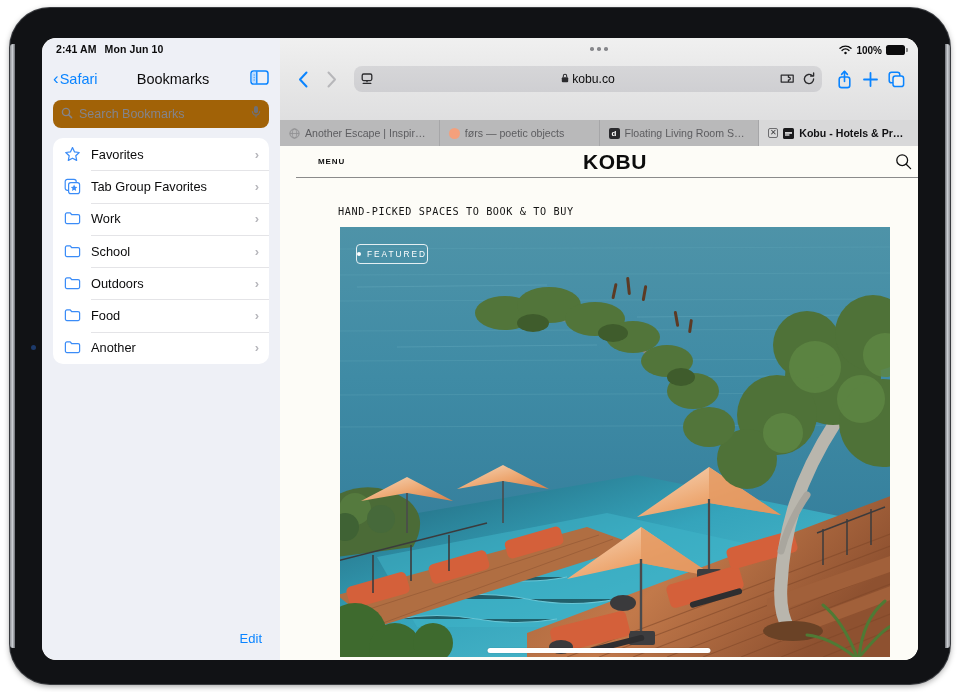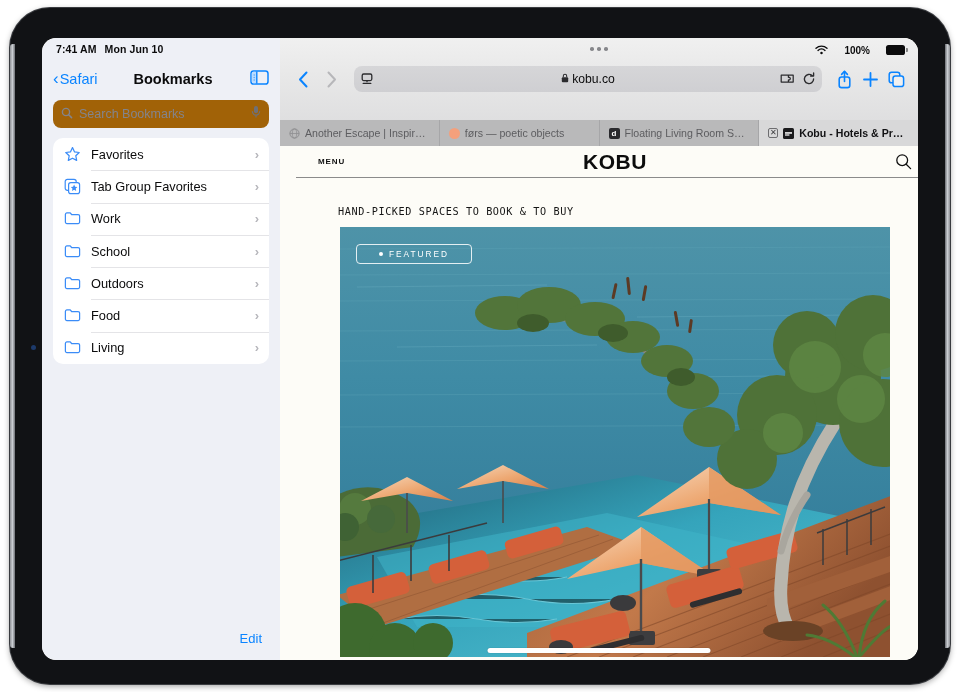--- a/index.html
+++ b/index.html
@@ -72,21 +72,21 @@
     padding: 0 11px;
   }
   #back-safari {
     display: flex; align-items: center; gap: 1px;
     color: #0a84ff; font-size: 14.5px;
     cursor: pointer;
   }
   #back-safari .chev { font-size: 17px; line-height: 1; margin-top:-1px; }
   #sb-title {
     position: absolute; left: 0; right: 0; text-align: center;
-    font-size: 14.5px; font-weight: 700; color: #0b0b0c;
+    font-size: 14.5px; font-weight: 400; color: #0b0b0c;
     pointer-events: none;
     padding-left: 24px;
   }
   #sidebar-toggle { margin-left: auto; cursor: pointer; z-index:2; }
 
   
   #search-wrap {
     position: absolute; left: 11px; top: 62px;
     width: 216px; height: 28px;
     background: #a16207; border-radius: 8px;
@@ -145,21 +145,21 @@
     position: relative; height: 22px;
     display: flex; align-items: center; justify-content: center;
   }
   #multitask-dots { display: flex; gap: 3.5px; }
   #multitask-dots i {
     width: 3.6px; height: 3.6px; border-radius: 50%;
     background: #86878b; display: block;
   }
   #right-status {
     position: absolute; right: 13px; top: 3px;
-    display: flex; align-items: center; gap: 16px;
+    display: flex; align-items: center; gap: 4px;
   }
   #batt-pct { font-size: 10px; font-weight: 600; color: #0b0b0c; }
   #batt-shell {
     width: 19px; height: 9.5px; border-radius: 2.6px;
     background: #0b0b0c; position: relative;
   }
   #batt-shell::after {
     content:""; position: absolute; right: -2.5px; top: 3px;
     width: 1.6px; height: 3.5px; border-radius: 0 1px 1px 0;
     background: rgba(11,11,12,.45);
@@ -258,21 +258,21 @@
     margin: 0 44px;
     height: 430px;
     overflow: hidden;
     background: #2b6d86;
   }
   #hero svg { position:absolute; left:0; top:0; width:100%; height:100%; }
   #featured-badge {
     position: absolute; left: 16px; top: 17px;
     border: 1px solid rgba(255,255,255,.85);
     border-radius: 4px;
-    padding: 4px 22px;
+    padding: 4px 0;
     display: flex; align-items: center; gap: 6px;
     cursor: pointer;
   }
   #featured-dot {
     width: 4px; height: 4px; border-radius: 50%;
     background: #fff; display: block;
   }
   #featured-label {
     font-size: 8.3px; letter-spacing: 2px; color: #ffffff; font-weight: 500;
   }
@@ -290,21 +290,21 @@
 <div id="device">
   <div id="bezel-edge-l"></div>
   <div id="bezel-edge-r"></div>
   <div id="bezel-speck"></div>
 
   <div id="screen">
 
     <div id="sidebar">
 
       <div id="status-bar">
-        <span class="status-txt">7:41 AM</span>
+        <span class="status-txt">2:41 AM</span>
         <span class="status-txt">Mon Jun 10</span>
       </div>
 
       <div id="sb-navbar">
         <div id="back-safari">
           <span class="chev">‹</span>
           <span>Safari</span>
         </div>
         <div id="sb-title">Bookmarks</div>
         <div id="sidebar-toggle">
@@ -393,21 +393,21 @@
             </span>
             <span class="bm-label">Food</span>
             <span class="bm-chev">›</span>
           </div>
           <div class="bm-row">
             <span class="bm-icon">
               <svg width="17" height="17" viewBox="0 0 17 17">
                 <path d="M1.4 4.4a1.5 1.5 0 011.5-1.5h3.3l1.4 1.6h6.5a1.5 1.5 0 011.5 1.5v6.1a1.5 1.5 0 01-1.5 1.5H2.9a1.5 1.5 0 01-1.5-1.5z" fill="none" stroke="#3b8cf7" stroke-width="1.25" stroke-linejoin="round"></path>
               </svg>
             </span>
-            <span class="bm-label">Living</span>
+            <span class="bm-label">Another</span>
             <span class="bm-chev">›</span>
           </div>
         </div>
 
       <div id="edit-btn">Edit</div>
     </div>
 
     <div id="browser">
 
       <div id="chrome">

